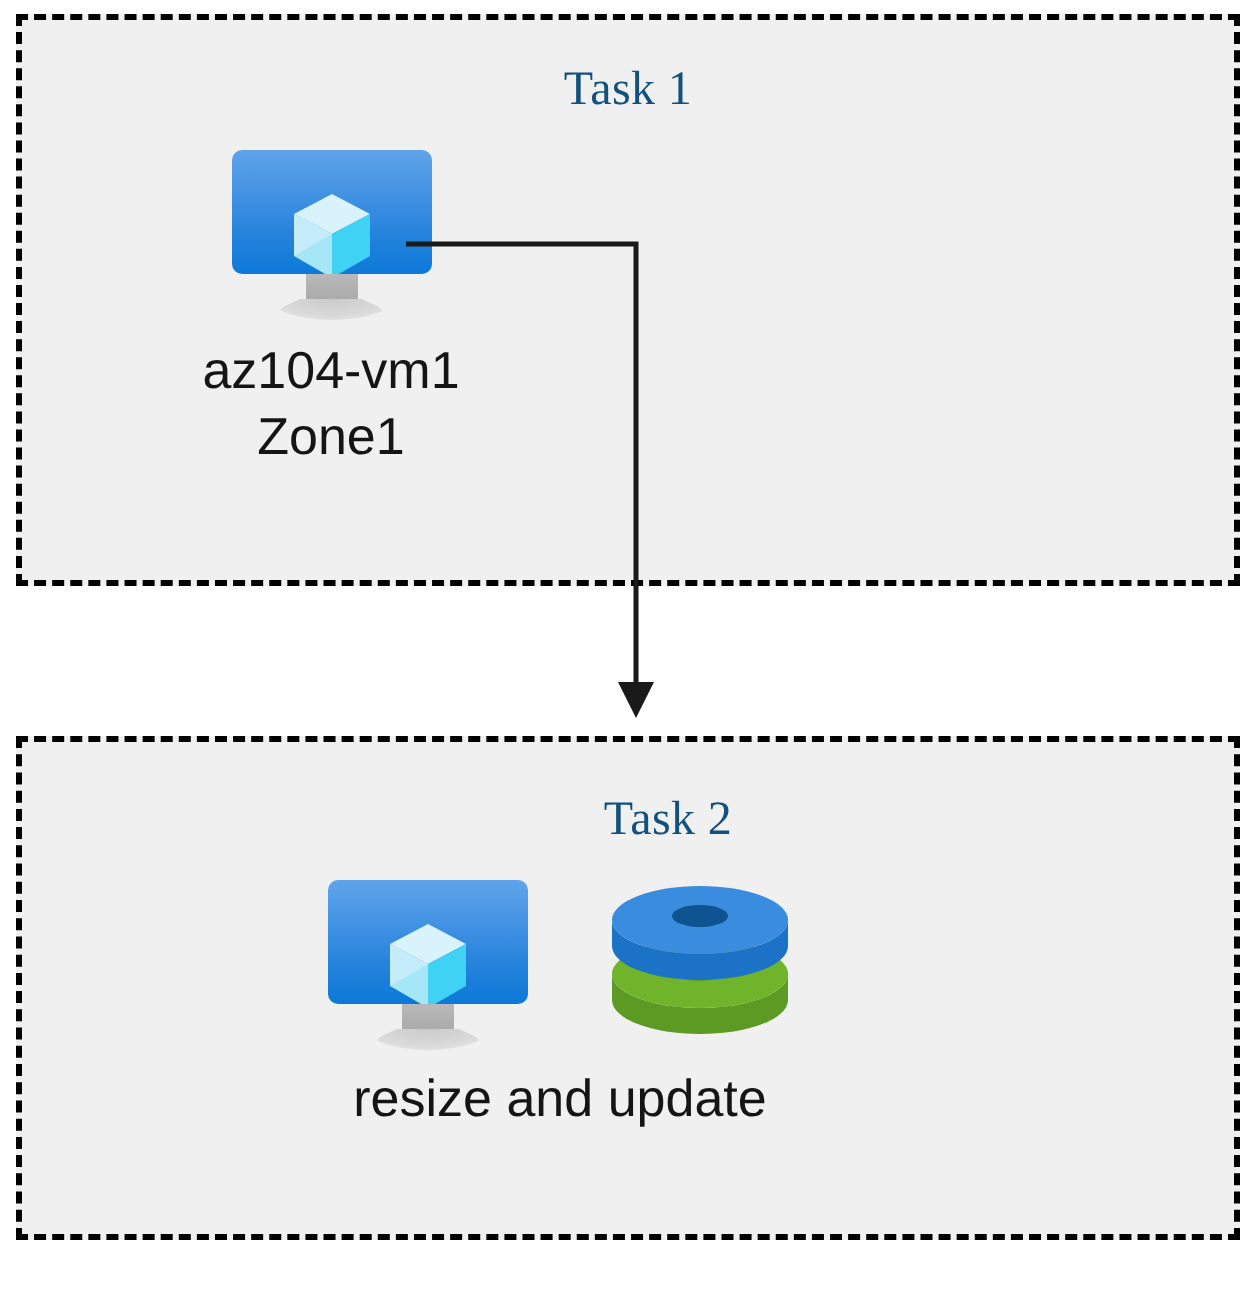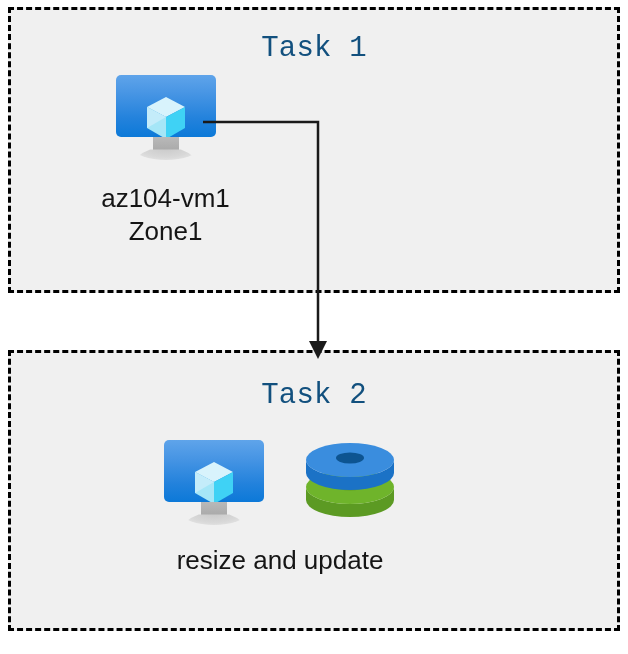--- a/index.html
+++ b/index.html
@@ -31,56 +31,57 @@
     box-sizing: border-box;
   }
   #task1-box {
     left: 8px;
     top: 7px;
     width: 612px;
     height: 286px;
   }
   #task2-box {
     left: 8px;
-    top: 350px;
+    top: 368px;
     width: 612px;
-    height: 281px;
+    height: 252px;
+    padding-left: 20px;
   }
 
   .task-title {
     position: absolute;
     width: 100%;
     text-align: center;
     color: #12507E;
-    font-size: 29px;
-    font-family: Liberation Mono, monospace;
+    font-size: 24px;
+    font-family: Liberation Serif, serif;
     letter-spacing: 0.2px;
     white-space: nowrap;
   }
   #task1-title { top: 22px; }
   #task2-title { top: 26px; }
 
   
   .node {
     position: absolute;
     text-align: center;
   }
   #node-vm1 { left: 53px;  top: 75px;  width: 225px; }
   #node-vm2 { left: 357px; top: 75px;  width: 225px; }
   #node-task2 { left: 115px; top: 440px; width: 330px; }
 
   .node-label {
     font-size: 26px;
     color: #151515;
     line-height: 1.25;
     white-space: pre-line;
-    margin-top: 18px;
+    margin-top: 4px;
     font-family: "Liberation Sans", sans-serif;
   }
-  #node-task2 .node-label { margin-top: 19px; }
+  #node-task2 .node-label { margin-top: 8px; }
 
   
   .vm-icon {
     display: inline-block;
     position: relative;
     width: 100px;
     height: 85px;
   }
   .vm-screen {
     position: absolute;

